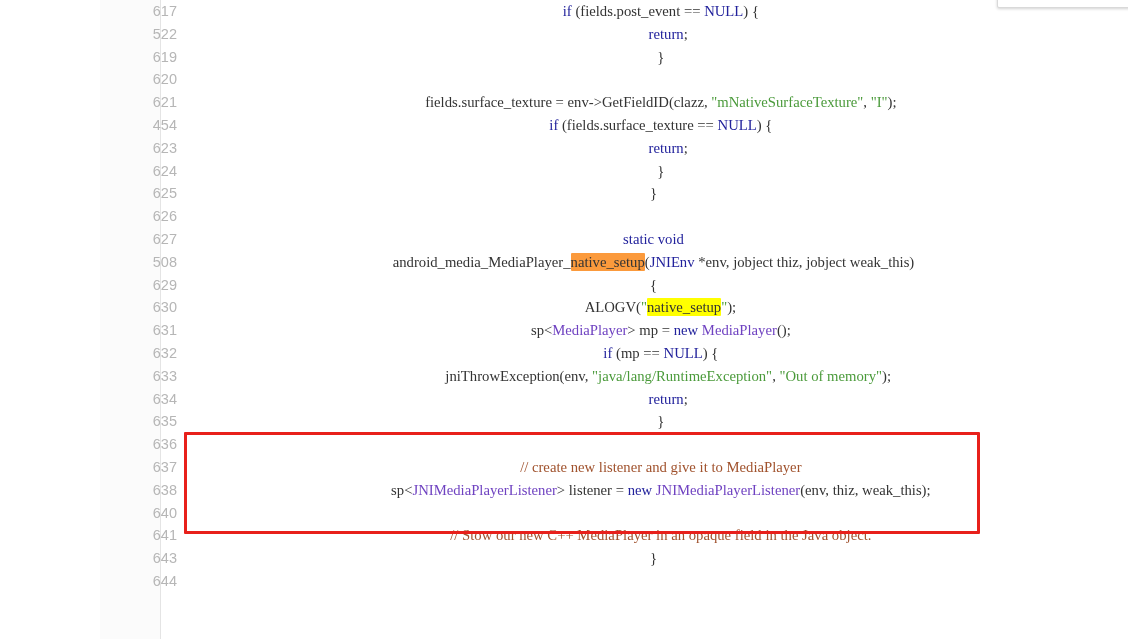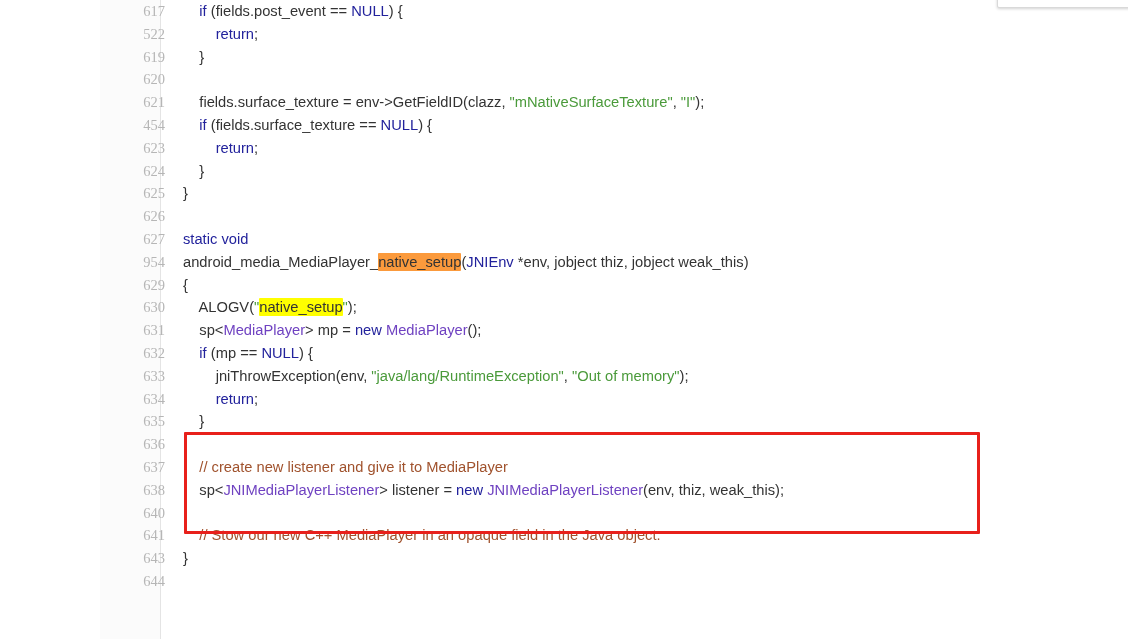--- a/index.html
+++ b/index.html
@@ -65,39 +65,40 @@
   table.code {
     position: relative;
     border-collapse: collapse;
     border-spacing: 0;
     width: 1128px;
     table-layout: fixed;
   }
   table.code tr { height: 22.8px; }
   td.ln {
     width: 161px;
-    padding: 0 14px 0 4px;
+    padding: 0 14px 0 16px;
     text-align: right;
     vertical-align: top;
     color: #b6b6b6;
     font-size: 14.5px;
     line-height: 22.8px;
-    font-family: Liberation Serif, serif;
+    font-family: Liberation Sans, sans-serif;
     user-select: none;
     -webkit-user-select: none;
   }
   td.src {
     padding: 0 16px 0 4px;
     vertical-align: top;
     white-space: pre;
     font-size: 14.7px;
     line-height: 22.8px;
     color: #333333;
-    font-family: Liberation Sans, sans-serif;
+    font-family: Liberation Serif, serif;
     letter-spacing: 0px;
+    text-align: center;
   }
 
   
   .kw    { color: #22229c; }
   .typ   { color: #22229c; }
   .str   { color: #4a9a3a; }
   .cmt   { color: #a0522d; }
   .cls   { color: #6f42c1; }
   .fn    { color: #333333; }
   .macro { color: #22229c; }
@@ -178,21 +179,21 @@
         </tr>
         <tr>
           <td class="ln">626</td>
           <td class="src"> </td>
         </tr>
         <tr>
           <td class="ln">627</td>
           <td class="src"><span class="kw">static</span> <span class="kw">void</span></td>
         </tr>
         <tr>
-          <td class="ln">954</td>
+          <td class="ln">508</td>
           <td class="src">android_media_MediaPlayer_<span class="hl-orange">native_setup</span>(<span class="typ">JNIEnv</span> *env, jobject thiz, jobject weak_this)</td>
         </tr>
         <tr>
           <td class="ln">629</td>
           <td class="src">{</td>
         </tr>
         <tr>
           <td class="ln">630</td>
           <td class="src">    <span class="fn">ALOGV</span>(<span class="str">"</span><span class="hl-yellow">native_setup</span><span class="str">"</span>);</td>
         </tr>

